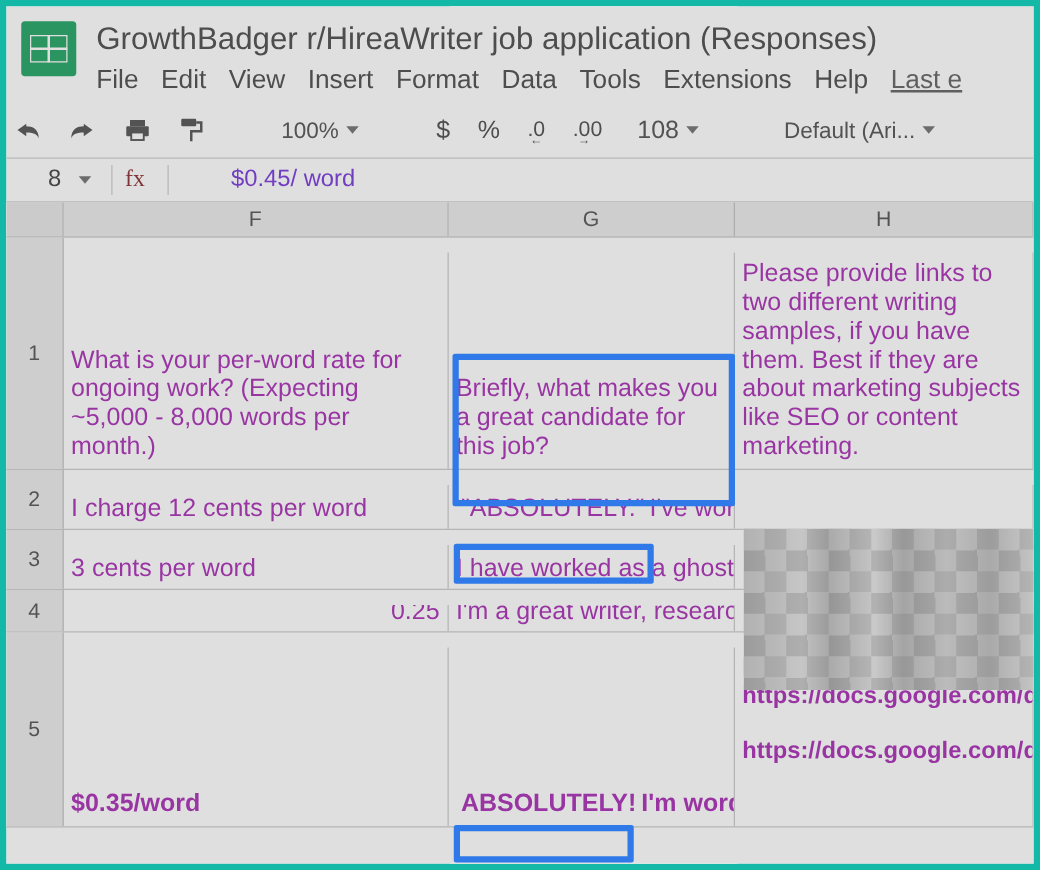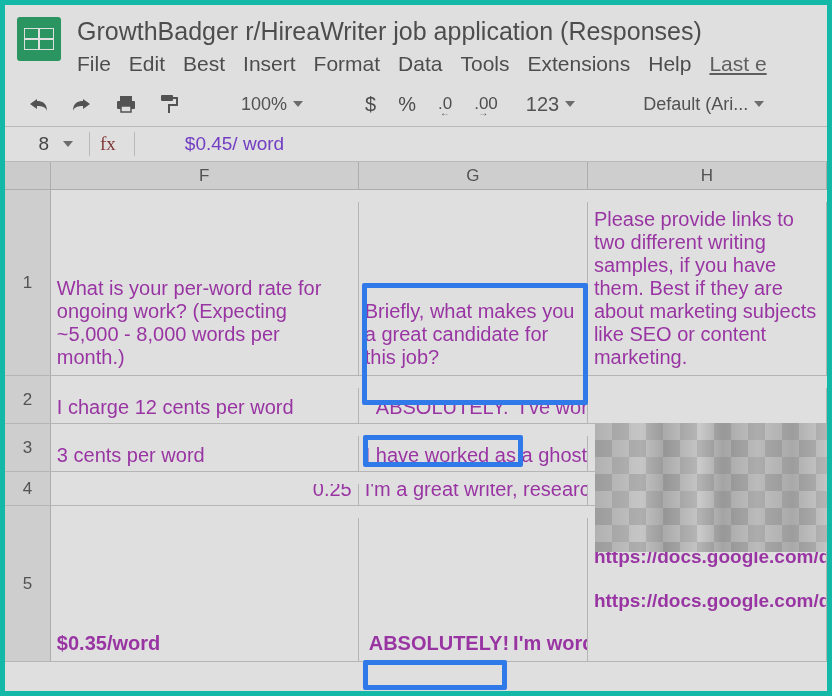--- a/index.html
+++ b/index.html
@@ -67,21 +67,21 @@
     font-size: 21px;
     color: #3c3c3c;
   }
   .menubar .mitem { cursor: pointer; }
   .menubar .last { text-decoration: underline; color: #555; }
   
   .toolbar {
     display: flex;
     align-items: center;
     gap: 22px;
-    padding: 10px 10px 8px 22px;
+    padding: 10px 10px 8px 6px;
     font-size: 20px;
     color: #444;
     position: relative;
     z-index: 2;
   }
   .tb-btn {
     width: 28px; height: 28px;
     display: flex; align-items: center; justify-content: center;
     cursor: pointer;
     color: #3c3c3c;
@@ -228,21 +228,21 @@
         <rect x="0" y="0" width="30" height="22" fill="none" stroke="#fff" stroke-width="2"></rect>
         <line x1="0" y1="11" x2="30" y2="11" stroke="#fff" stroke-width="2"></line>
         <line x1="15" y1="0" x2="15" y2="22" stroke="#fff" stroke-width="2"></line>
       </svg>
     </div>
     <div class="title-area">
       <div class="doc-title">GrowthBadger r/HireaWriter job application  (Responses)</div>
       <div class="menubar">
         <span class="mitem">File</span>
         <span class="mitem">Edit</span>
-        <span class="mitem">Best</span>
+        <span class="mitem">View</span>
         <span class="mitem">Insert</span>
         <span class="mitem">Format</span>
         <span class="mitem">Data</span>
         <span class="mitem">Tools</span>
         <span class="mitem">Extensions</span>
         <span class="mitem">Help</span>
         <span class="mitem last">Last e</span>
       </div>
     </div>
   </div>
@@ -283,21 +283,21 @@
     <div class="tb-btn">
         <span>%</span>
       </div>
     <div class="tb-btn" style="width:34px">
       <span style="font-size:17px; position:relative;">.0<sub style="font-size:10px;position:absolute;bottom:-4px;left:2px;">←</sub></span>
     </div>
     <div class="tb-btn" style="width:40px">
       <span style="font-size:17px;position:relative;">.00<sub style="font-size:10px;position:absolute;bottom:-4px;left:4px;">→</sub></span>
     </div>
     <div class="tb-drop">
-      <span>123</span>
+      <span>108</span>
       <span class="caret"></span>
     </div>
     <div class="tb-sep"></div>
     <div class="tb-drop" style="min-width:150px">
       <span style="font-size:18px">Default (Ari...</span>
       <span class="caret"></span>
     </div>
     <div class="tb-sep"></div>
     <div class="tb-drop">
       <span class="tb-text">10</span>

